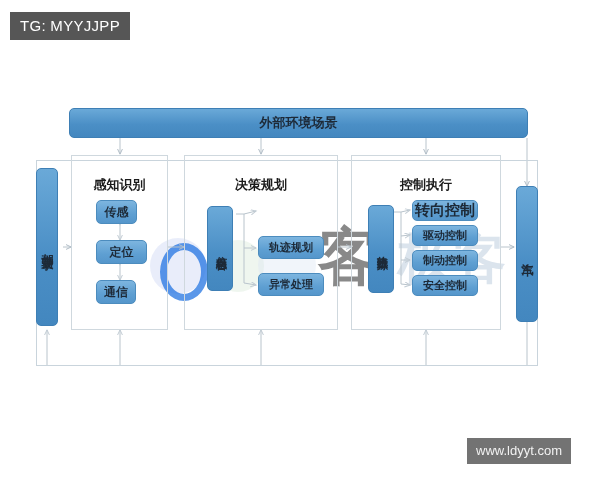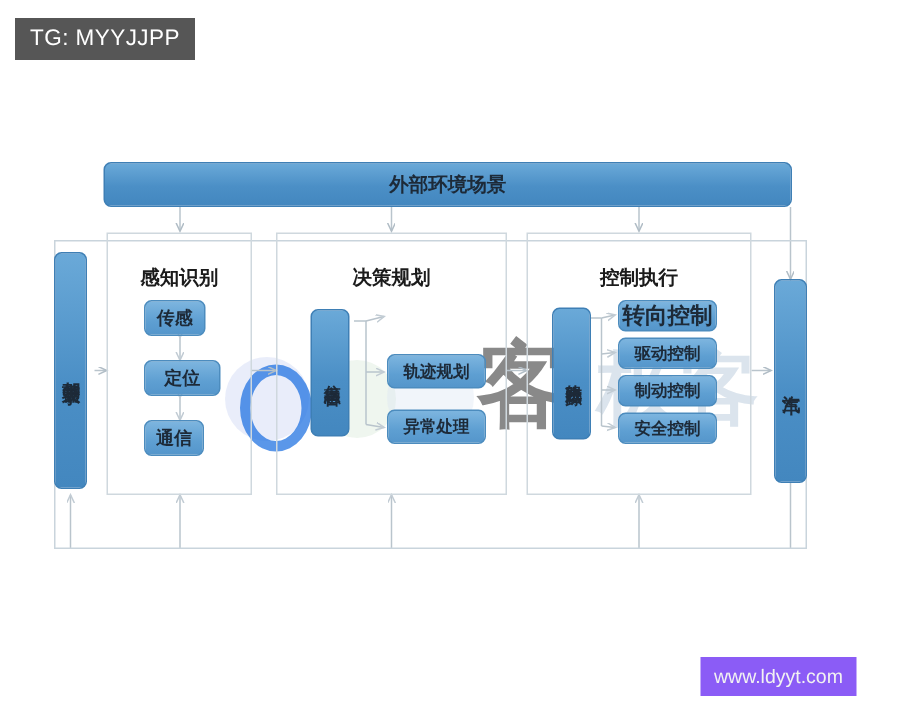--- a/index.html
+++ b/index.html
@@ -15,21 +15,21 @@
   #tg-tag{
     position:absolute;left:10px;top:12px;
     background:#565656;color:#ffffff;
     font-size:15px;line-height:15px;
     padding:6px 10px 7px 10px;
     letter-spacing:0.3px;
     font-family:"Liberation Sans",sans-serif;
   }
   #site-tag{
     position:absolute;left:467px;top:438px;
-    background:#8b5cf6;color:#f2f2f2;
+    background:#737373;color:#f2f2f2;
     font-size:13px;line-height:13px;
     padding:6px 9px 7px 9px;
     font-family:"Liberation Sans",sans-serif;
   }
 
   
   #wm-wrap{
     position:absolute;left:0;top:0;width:600px;height:480px;
     pointer-events:none;z-index:5;
   }

